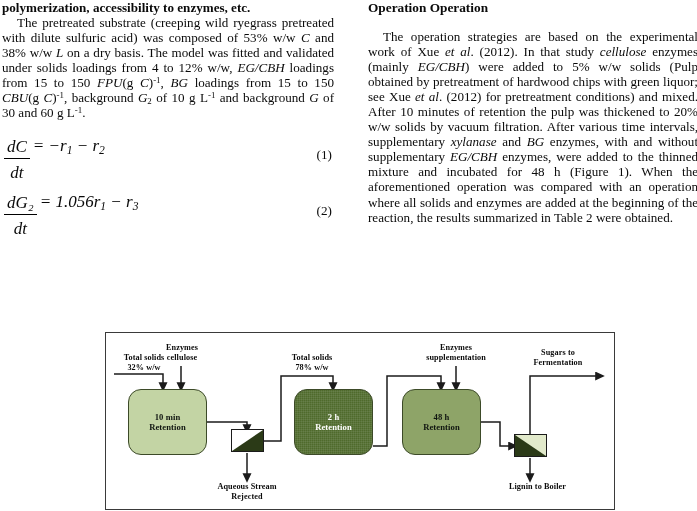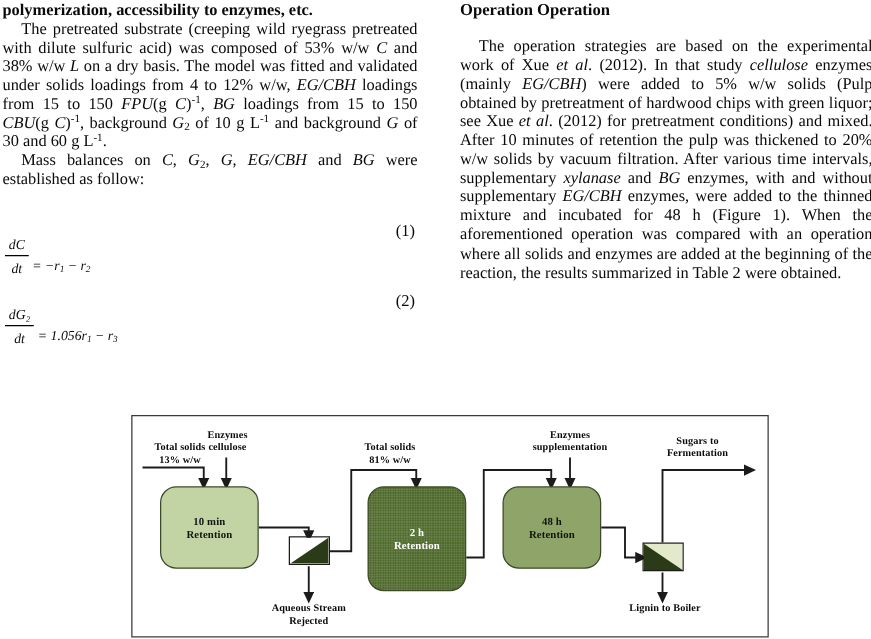--- a/index.html
+++ b/index.html
@@ -52,25 +52,25 @@
 
   
   .eqrow {
     position: relative;
     width: 332px;
     height: 40px;
   }
   .eq {
     position: absolute;
     left: 2px;
-    top: 17px;
-    font-size: 11px;
+    top: 4px;
+    font-size: 17px;
     font-style: italic;
     display: flex;
-    align-items: flex-end;
+    align-items: flex-start;
     height: 40px;
   }
   .frac {
     display: inline-block;
     text-align: center;
     vertical-align: middle;
     line-height: 1.08;
     margin-right: 3px;
   }
   .frac .num { display: block; padding: 0 3px 1px 3px; }
@@ -155,21 +155,20 @@
   }
 </style>
 </head>
 <body>
 
 <div class="columns">
 
   <div class="col col-left">
     <p class="para cont" id="p1"><span>polymerization, accessibility to enzymes, etc.</span></p>
     <p class="para indent" id="p2"><span>The pretreated substrate (creeping wild ryegrass pretreated with dilute sulfuric acid) was composed of 53% w/w </span><i>C</i><span> and 38% w/w </span><i>L</i><span> on a dry basis. The model was fitted and validated under solids loadings from 4 to 12% w/w, </span><i>EG/CBH</i><span> loadings from 15 to 150 </span><i>FPU</i><span>(g </span><i>C</i><span>)</span><sup>-1</sup><span>, </span><i>BG</i><span> loadings from 15 to 150 </span><i>CBU</i><span>(g </span><i>C</i><span>)</span><sup>-1</sup><span>, background </span><i>G</i><sub>2</sub><span> of 10 g L</span><sup>-1</sup><span> and background </span><i>G</i><span> of 30 and 60 g L</span><sup>-1</sup><span>.</span></p>
-    <p class="para indent" id="p3"><span>Mass balances on </span><i>C</i><span>, </span><i>G</i><sub>2</sub><span>, </span><i>G</i><span>, </span><i>EG/CBH</i><span> and </span><i>BG</i><span> were established as follow:</span></p>
 
     <div style="height:14px"></div>
 
     <div class="eqrow">
       <div class="eq">
         <span class="frac">
           <span class="num">dC</span>
           <span class="den">dt</span>
         </span>
         <span class="eqbody" id="eqbody1"><span>= −r</span><sub>1</sub><span> − r</span><sub>2</sub></span>
@@ -225,51 +224,51 @@
         <path d="M375,89 L394,89 L394,113 L407,113" marker-end="url(#ah)"></path>
 
         <path d="M424,101 L424,43 L494,43" marker-end="url(#ah)"></path>
 
         <path d="M424,125 L424,145" marker-end="url(#ah)"></path>
       </g>
     </svg>
 
     <div class="lbl" style="left:2px; top:20px; width:72px;">
       <div>Total solids</div>
-      <div>13% w/w</div>
+      <div>32% w/w</div>
     </div>
     <div class="lbl" style="left:45px; top:10px; width:62px;">
       <div>Enzymes</div>
       <div>cellulose</div>
     </div>
     <div class="lbl" style="left:170px; top:20px; width:72px;">
       <div>Total solids</div>
-      <div>81% w/w</div>
+      <div>78% w/w</div>
     </div>
     <div class="lbl" style="left:300px; top:10px; width:100px;">
       <div>Enzymes</div>
       <div>supplementation</div>
     </div>
     <div class="lbl" style="left:86px; top:149px; width:110px;">
       <div>Aqueous Stream</div>
       <div>Rejected</div>
     </div>
     <div class="lbl" style="left:400px; top:15px; width:104px;">
       <div>Sugars to</div>
       <div>Fermentation</div>
     </div>
-    <div class="lbl" style="left:374px; top:149px; width:104px;">
+    <div class="lbl" style="left:356px; top:149px; width:104px;text-align:right;">
       <div>Lignin to Boiler</div>
     </div>
 
     <div class="node node-light" style="left:22px; top:56px; width:79px; height:66px;">
       <div>10 min</div>
       <div>Retention</div>
     </div>
-    <div class="node node-dark" style="left:188px; top:56px; width:79px; height:84px;">
+    <div class="node node-dark" style="left:188px; top:56px; width:79px; height:66px;">
       <div>2 h</div>
       <div>Retention</div>
     </div>
     <div class="node node-mid" style="left:296px; top:56px; width:79px; height:66px;">
       <div>48 h</div>
       <div>Retention</div>
     </div>
 
     <div class="sep" style="left:125px; top:96px;">
       <svg width="31" height="21" viewBox="0 0 31 21">

